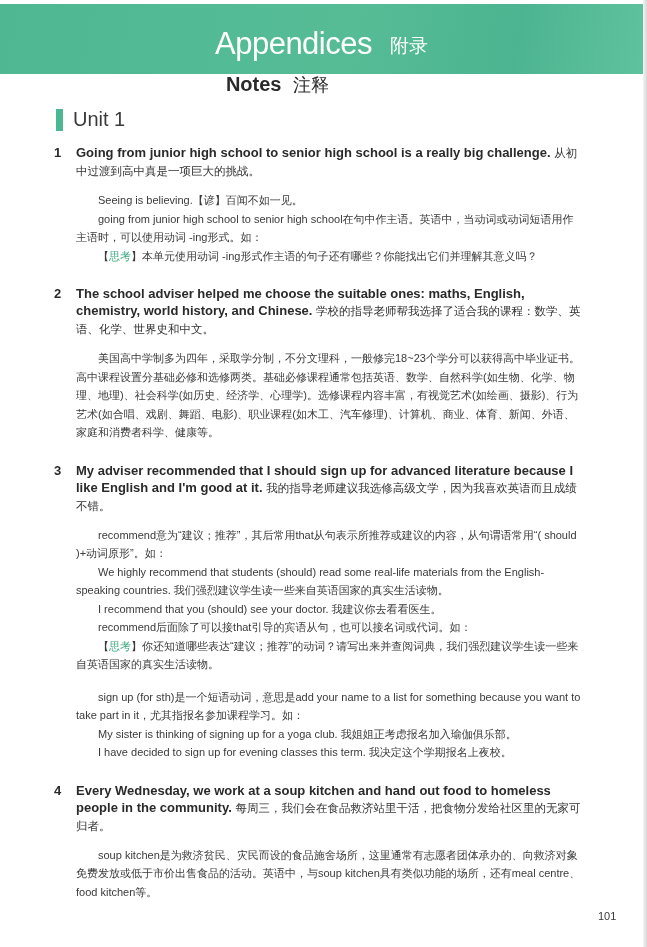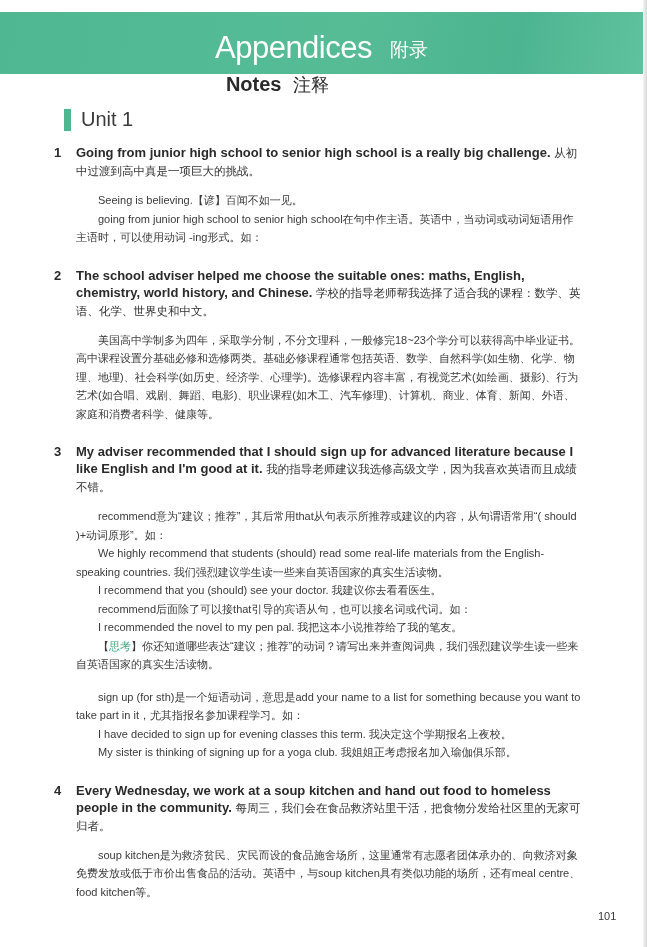--- a/index.html
+++ b/index.html
@@ -16,22 +16,22 @@
       color: #2c2c2c;
     }
     .page-edge {
       position: absolute;
       top: 0; right: 0;
       width: 4px; height: 947px;
       background: linear-gradient(to right, #f4f4f4, #d8d8d8);
     }
     .header-band {
       position: absolute;
-      top: 12px; left: 0;
-      width: 643px; height: 62px;
+      top: 4px; left: 0;
+      width: 643px; height: 70px;
       background: linear-gradient(100deg, #4fb893 0%, #55bc96 55%, #4db491 80%, #5fc29e 100%);
       display: flex;
       align-items: center;
       justify-content: center;
     }
     .header-title {
       color: #ffffff;
       font-size: 31px;
       font-weight: normal;
       letter-spacing: -0.5px;
@@ -58,21 +58,20 @@
     .notes-title .cn {
       color: #2a2a2a;
       font-size: 18px;
       margin-left: 6px;
     }
     .unit-heading {
       position: absolute;
       top: 108px; left: 56px;
       display: flex;
       align-items: center;
-      margin-left: 8px;
     }
     .unit-bar {
       width: 7px; height: 22px;
       background: #4cb891;
       margin-right: 10px;
     }
     .unit-label {
       font-size: 20px;
       color: #3a3a3a;
     }
@@ -158,20 +157,21 @@
     <div class="note-head">
       <span class="note-num">1</span>
       <div class="note-head-text">
         <span class="en">Going from junior high school to senior high school is a really big challenge.</span>
         <span class="cn">从初中过渡到高中真是一项巨大的挑战。</span>
       </div>
     </div>
     <div class="note-body">
       <p class="para">Seeing is believing.【谚】百闻不如一见。</p>
       <p class="para">going from junior high school to senior high school在句中作主语。英语中，当动词或动词短语用作主语时，可以使用动词 -ing形式。如：</p>
+      <p class="para"><span class="think-bracket">【</span><span class="think-tag">思考</span><span class="think-bracket">】</span><span>本单元使用动词 -ing形式作主语的句子还有哪些？你能找出它们并理解其意义吗？</span></p>
     </div>
   </div>
 
   <div class="note" style="margin-bottom:20px;">
     <div class="note-head">
       <span class="note-num">2</span>
       <div class="note-head-text">
         <span class="en">The school adviser helped me choose the suitable ones: maths, English, chemistry, world history, and Chinese.</span>
         <span class="cn">学校的指导老师帮我选择了适合我的课程：数学、英语、化学、世界史和中文。</span>
       </div>
@@ -187,25 +187,24 @@
       <div class="note-head-text">
         <span class="en">My adviser recommended that I should sign up for advanced literature because I like English and I'm good at it.</span>
         <span class="cn">我的指导老师建议我选修高级文学，因为我喜欢英语而且成绩不错。</span>
       </div>
     </div>
     <div class="note-body">
       <p class="para">recommend意为“建议；推荐”，其后常用that从句表示所推荐或建议的内容，从句谓语常用“( should )+动词原形”。如：</p>
       <p class="para">We highly recommend that students (should) read some real-life materials from the English-speaking countries. 我们强烈建议学生读一些来自英语国家的真实生活读物。</p>
       <p class="para">I recommend that you (should) see your doctor. 我建议你去看看医生。</p>
       <p class="para">recommend后面除了可以接that引导的宾语从句，也可以接名词或代词。如：</p>
-      <p class="para">I recommended the novel to my pen pal. 我把这本小说推荐给了我的笔友。</p>
       <p class="para"><span class="think-bracket">【</span><span class="think-tag">思考</span><span class="think-bracket">】</span><span>你还知道哪些表达“建议；推荐”的动词？请写出来并查阅词典，我们强烈建议学生读一些来自英语国家的真实生活读物。</span></p>
       <p class="para gap" style="margin-top:14px;">sign up (for sth)是一个短语动词，意思是add your name to a list for something because you want to take part in it，尤其指报名参加课程学习。如：</p>
+      <p class="para">My sister is thinking of signing up for a yoga club. 我姐姐正考虑报名加入瑜伽俱乐部。</p>
       <p class="para">I have decided to sign up for evening classes this term. 我决定这个学期报名上夜校。</p>
-      <p class="para">My sister is thinking of signing up for a yoga club. 我姐姐正考虑报名加入瑜伽俱乐部。</p>
     </div>
   </div>
 
   <div class="note">
     <div class="note-head">
       <span class="note-num">4</span>
       <div class="note-head-text">
         <span class="en">Every Wednesday, we work at a soup kitchen and hand out food to homeless people in the community.</span>
         <span class="cn">每周三，我们会在食品救济站里干活，把食物分发给社区里的无家可归者。</span>
       </div>

